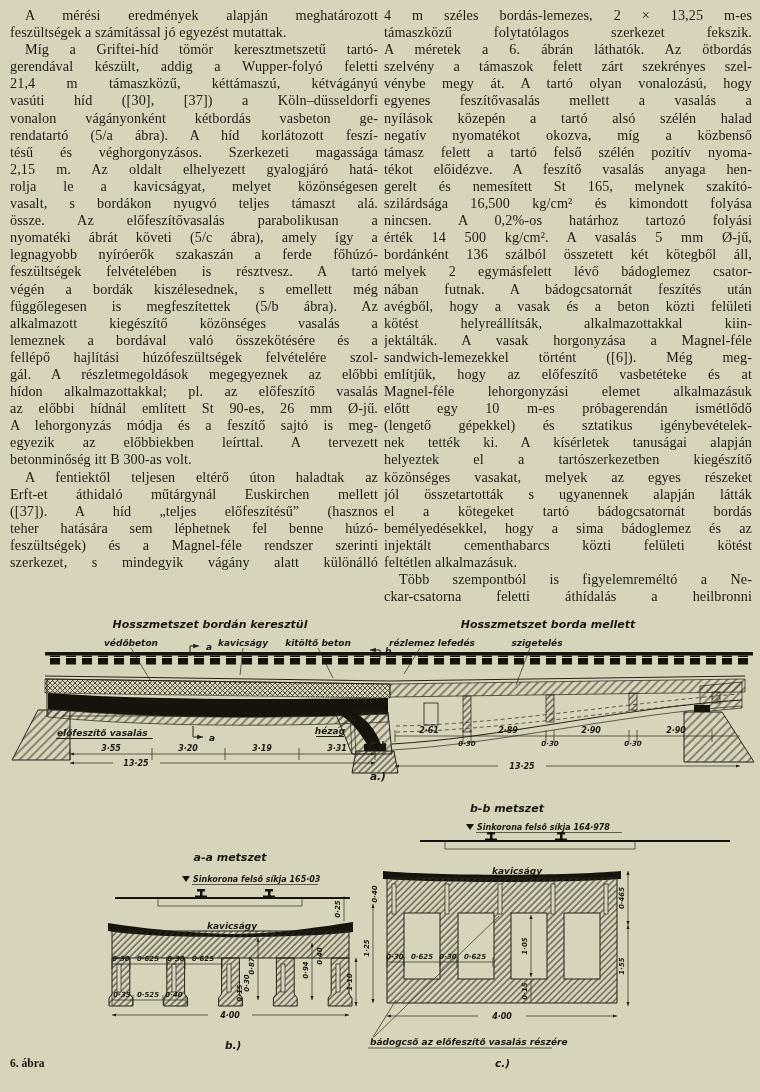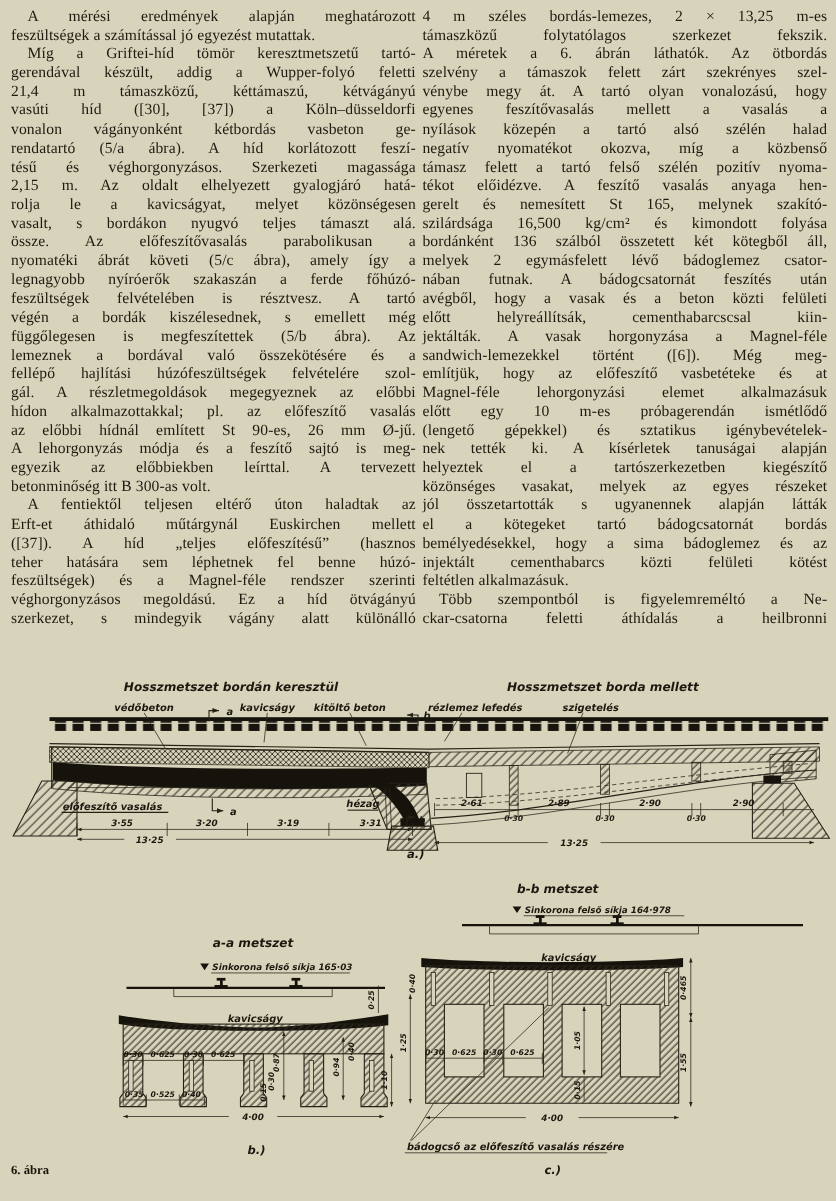--- a/index.html
+++ b/index.html
@@ -47,56 +47,58 @@
       <div class="tl">tésű és véghorgonyzásos. Szerkezeti magassága</div>
       <div class="tl">2,15 m. Az oldalt elhelyezett gyalogjáró hatá-</div>
       <div class="tl">rolja le a kavicságyat, melyet közönségesen</div>
       <div class="tl">vasalt, s bordákon nyugvó teljes támaszt alá.</div>
       <div class="tl">össze. Az előfeszítővasalás parabolikusan a</div>
       <div class="tl">nyomatéki ábrát követi (5/c ábra), amely így a</div>
       <div class="tl">legnagyobb nyíróerők szakaszán a ferde főhúzó-</div>
       <div class="tl">feszültségek felvételében is résztvesz. A tartó</div>
       <div class="tl">végén a bordák kiszélesednek, s emellett még</div>
       <div class="tl">függőlegesen is megfeszítettek (5/b ábra). Az</div>
+      <div class="tl">alkalmazott kiegészítő közönséges vasalás a</div>
       <div class="tl">lemeznek a bordával való összekötésére és a</div>
       <div class="tl">fellépő hajlítási húzófeszültségek felvételére szol-</div>
       <div class="tl">gál. A részletmegoldások megegyeznek az előbbi</div>
       <div class="tl">hídon alkalmazottakkal; pl. az előfeszítő vasalás</div>
       <div class="tl">az előbbi hídnál említett St 90-es, 26 mm Ø-jű.</div>
       <div class="tl">A lehorgonyzás módja és a feszítő sajtó is meg-</div>
       <div class="tl">egyezik az előbbiekben leírttal. A tervezett</div>
       <div class="tl end">betonminőség itt B 300-as volt.</div>
       <div class="tl ind">A fentiektől teljesen eltérő úton haladtak az</div>
       <div class="tl">Erft-et áthidaló műtárgynál Euskirchen mellett</div>
       <div class="tl">([37]). A híd „teljes előfeszítésű” (hasznos</div>
       <div class="tl">teher hatására sem léphetnek fel benne húzó-</div>
       <div class="tl">feszültségek) és a Magnel-féle rendszer szerinti</div>
-      <div class="tl">véghorgonyzásos megoldású. Ez a híd ötvágányú</div>
       <div class="tl">szerkezet, s mindegyik vágány alatt különálló</div>
     </div>
 
   <div class="col col-right">
 
   <div class="tl">4 m széles bordás-lemezes, 2 × 13,25 m-es</div>
       <div class="tl">támaszközű folytatólagos szerkezet fekszik.</div>
       <div class="tl">A méretek a 6. ábrán láthatók. Az ötbordás</div>
       <div class="tl">szelvény a támaszok felett zárt szekrényes szel-</div>
       <div class="tl">vénybe megy át. A tartó olyan vonalozású, hogy</div>
       <div class="tl">egyenes feszítővasalás mellett a vasalás a</div>
       <div class="tl">nyílások közepén a tartó alsó szélén halad</div>
       <div class="tl">negatív nyomatékot okozva, míg a közbenső</div>
       <div class="tl">támasz felett a tartó felső szélén pozitív nyoma-</div>
       <div class="tl">tékot előidézve. A feszítő vasalás anyaga hen-</div>
       <div class="tl">gerelt és nemesített St 165, melynek szakító-</div>
       <div class="tl">szilárdsága 16,500 kg/cm² és kimondott folyása</div>
+      <div class="tl">nincsen. A 0,2%-os határhoz tartozó folyási</div>
+      <div class="tl">érték 14 500 kg/cm². A vasalás 5 mm Ø-jű,</div>
       <div class="tl">bordánként 136 szálból összetett két kötegből áll,</div>
       <div class="tl">melyek 2 egymásfelett lévő bádoglemez csator-</div>
       <div class="tl">nában futnak. A bádogcsatornát feszítés után</div>
       <div class="tl">avégből, hogy a vasak és a beton közti felületi</div>
-      <div class="tl">előtt helyreállítsák, cementhabarcscsal kiin-</div>
+      <div class="tl">kötést helyreállítsák, alkalmazottakkal kiin-</div>
       <div class="tl">jektálták. A vasak horgonyzása a Magnel-féle</div>
       <div class="tl">sandwich-lemezekkel történt ([6]). Még meg-</div>
       <div class="tl">említjük, hogy az előfeszítő vasbetéteke és at</div>
       <div class="tl">Magnel-féle lehorgonyzási elemet alkalmazásuk</div>
       <div class="tl">előtt egy 10 m-es próbagerendán ismétlődő</div>
       <div class="tl">(lengető gépekkel) és sztatikus igénybevételek-</div>
       <div class="tl">nek tették ki. A kísérletek tanuságai alapján</div>
       <div class="tl">helyeztek el a tartószerkezetben kiegészítő</div>
       <div class="tl">közönséges vasakat, melyek az egyes részeket</div>
       <div class="tl">jól összetartották s ugyanennek alapján látták</div>

